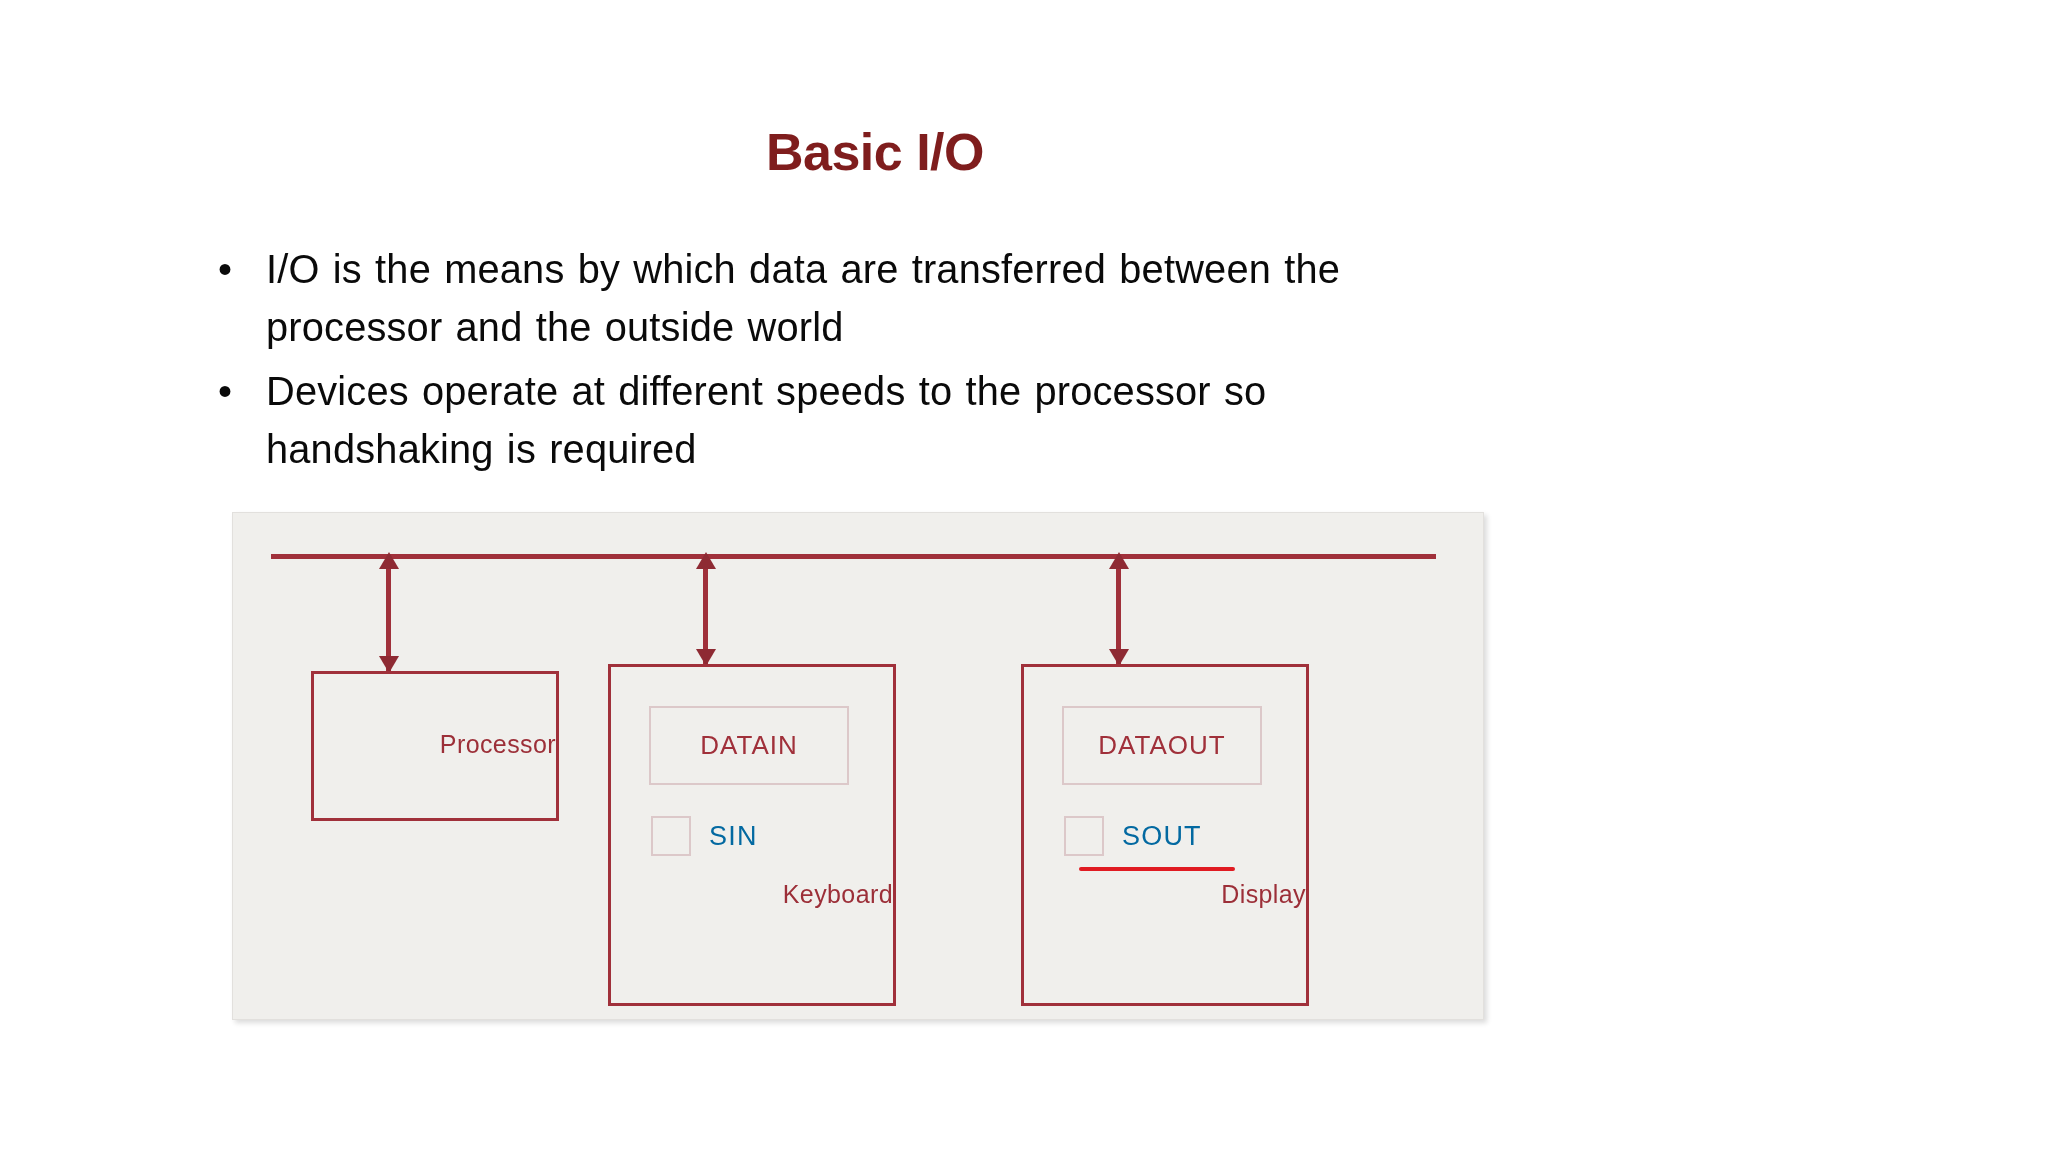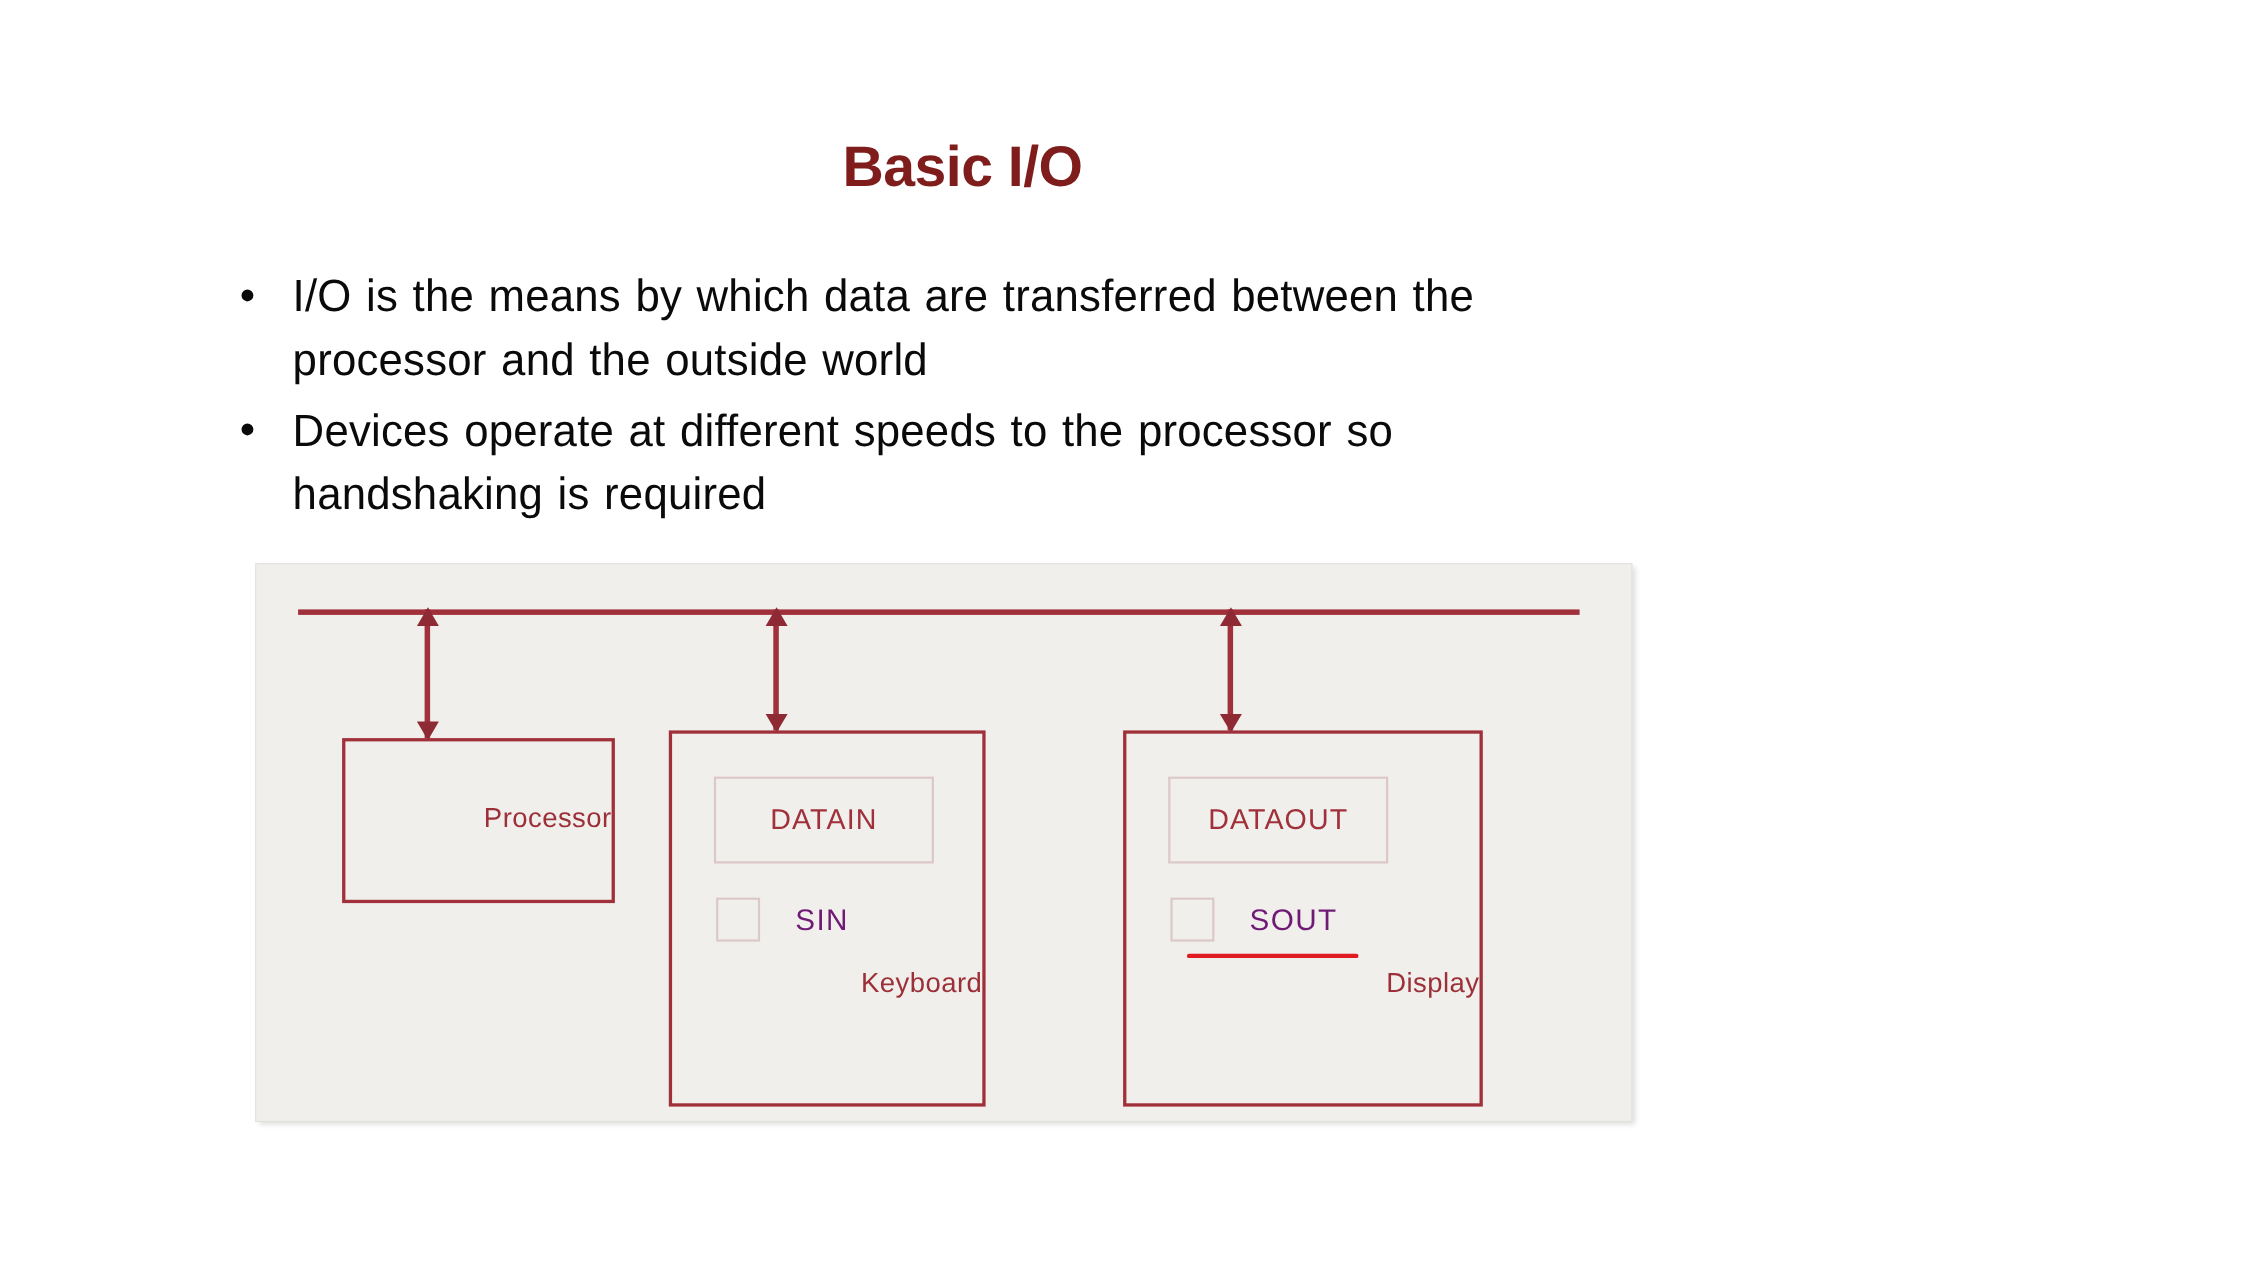--- a/index.html
+++ b/index.html
@@ -153,23 +153,23 @@
   }
   .flag-box {
     width: 40px;
     height: 40px;
     border: 2px solid #DCC8C9;
     box-sizing: border-box;
     background: transparent;
     flex: 0 0 40px;
   }
   .flag-label {
-    margin-left: 32px;
+    margin-left: 18px;
     font-size: 27px;
-    color: #701a75;
+    color: #0369a1;
     letter-spacing: 1.2px;
   }
 
   
   .annot-underline {
     position: absolute;
     height: 4px;
     background: #E01B22;
     border-radius: 2px;
   }
@@ -222,21 +222,21 @@
       <div class="reg-box" style="left:38px; top:39px; width:200px; height:79px;text-align:center;">DATAIN</div>
 
       <div class="flag-row" style="left:40px; top:149px;">
         <span class="flag-box"></span>
         <span class="flag-label">SIN</span>
       </div>
 
       <div class="unit-caption" style="top:213px;">Keyboard</div>
     </div>
 
-    <div class="unit-box" style="left:788px; top:151px; width:327px; height:342px;padding-left:48px;">
+    <div class="unit-box" style="left:788px; top:151px; width:288px; height:342px;padding-left:48px;">
 
       <div class="reg-box" style="left:38px; top:39px; width:200px; height:79px;">DATAOUT</div>
 
       <div class="flag-row" style="left:40px; top:149px;">
         <span class="flag-box"></span>
         <span class="flag-label">SOUT</span>
       </div>
 
       <div class="annot-underline" style="left:55px; top:200px; width:156px;"></div>
 

